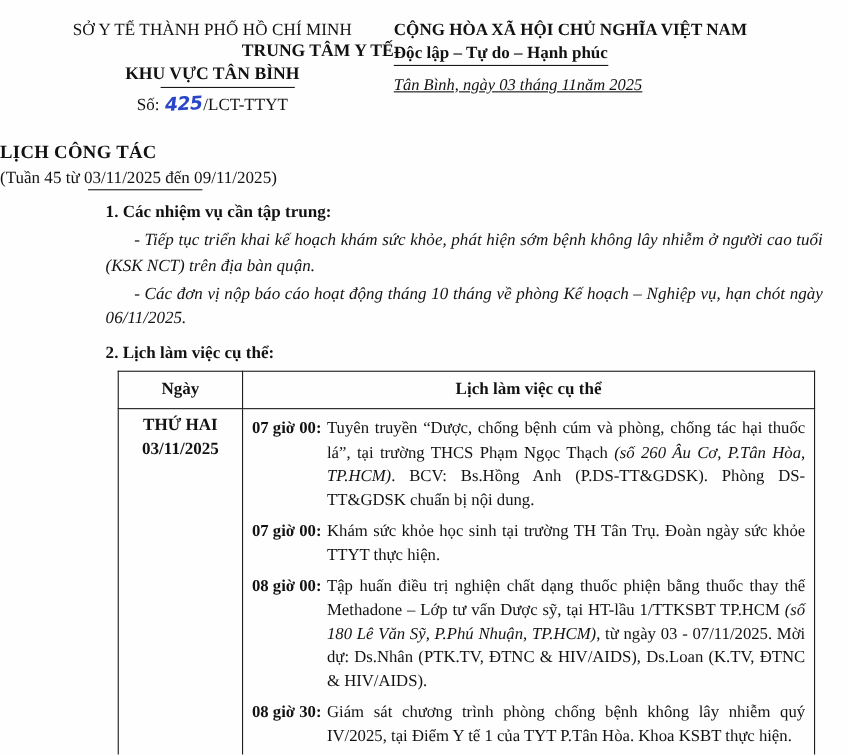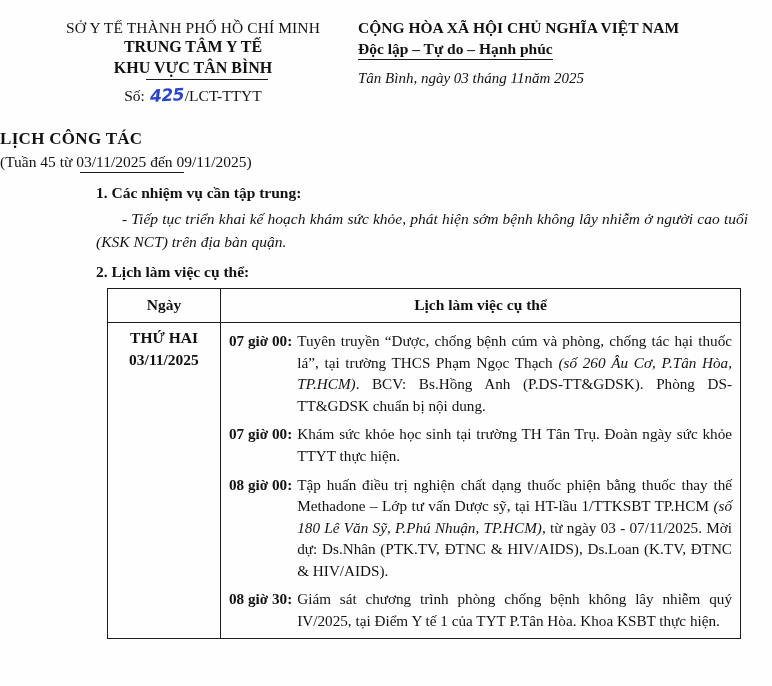--- a/index.html
+++ b/index.html
@@ -42,20 +42,21 @@
     font-size: 15.5px;
     letter-spacing: 0.1px;
     line-height: 1.25;
     white-space: nowrap;
   }
   .org-line-2,
   .org-line-3 {
     font-size: 16px;
     font-weight: bold;
     line-height: 1.3;
+    text-align: right;
   }
   .org-line-3 {
     position: relative;
     display: inline-block;
   }
   .org-underline {
     position: absolute;
     left: 32px;
     right: 4px;
     bottom: -1px;
@@ -99,20 +100,21 @@
     right: 0;
     bottom: 0px;
     height: 1.4px;
     background: #1a1a1a;
   }
   .place-date {
     font-size: 15px;
     font-style: italic;
     margin-top: 9px;
     line-height: 1.3;
+    text-decoration: underline;
   }
 
   
   .title-block {
     margin-top: 22px;
   }
   .doc-title {
     font-size: 17px;
     font-weight: bold;
     letter-spacing: 0.3px;
@@ -248,20 +250,21 @@
     <div class="doc-title">LỊCH CÔNG TÁC</div>
     <div class="doc-subtitle">
       <span>(Tuần 45 từ 03/11/2025 đến 09/11/2025)</span>
       <span class="subtitle-underline"></span>
     </div>
   </div>
 
   <div class="section">
     <div class="section-heading">1. Các nhiệm vụ cần tập trung:</div>
     <div class="section-para">- Tiếp tục triển khai kế hoạch khám sức khỏe, phát hiện sớm bệnh không lây nhiễm ở người cao tuổi (KSK NCT) trên địa bàn quận.</div>
+    <div class="section-para">- Các đơn vị nộp báo cáo hoạt động tháng 10 tháng về phòng Kế hoạch – Nghiệp vụ, hạn chót ngày 06/11/2025.</div>
   </div>
 
   <div class="section section-2">
     <div class="section-heading">2. Lịch làm việc cụ thể:</div>
   </div>
 
   <div class="table-wrap">
     <table class="schedule">
       <thead>
         <tr>

